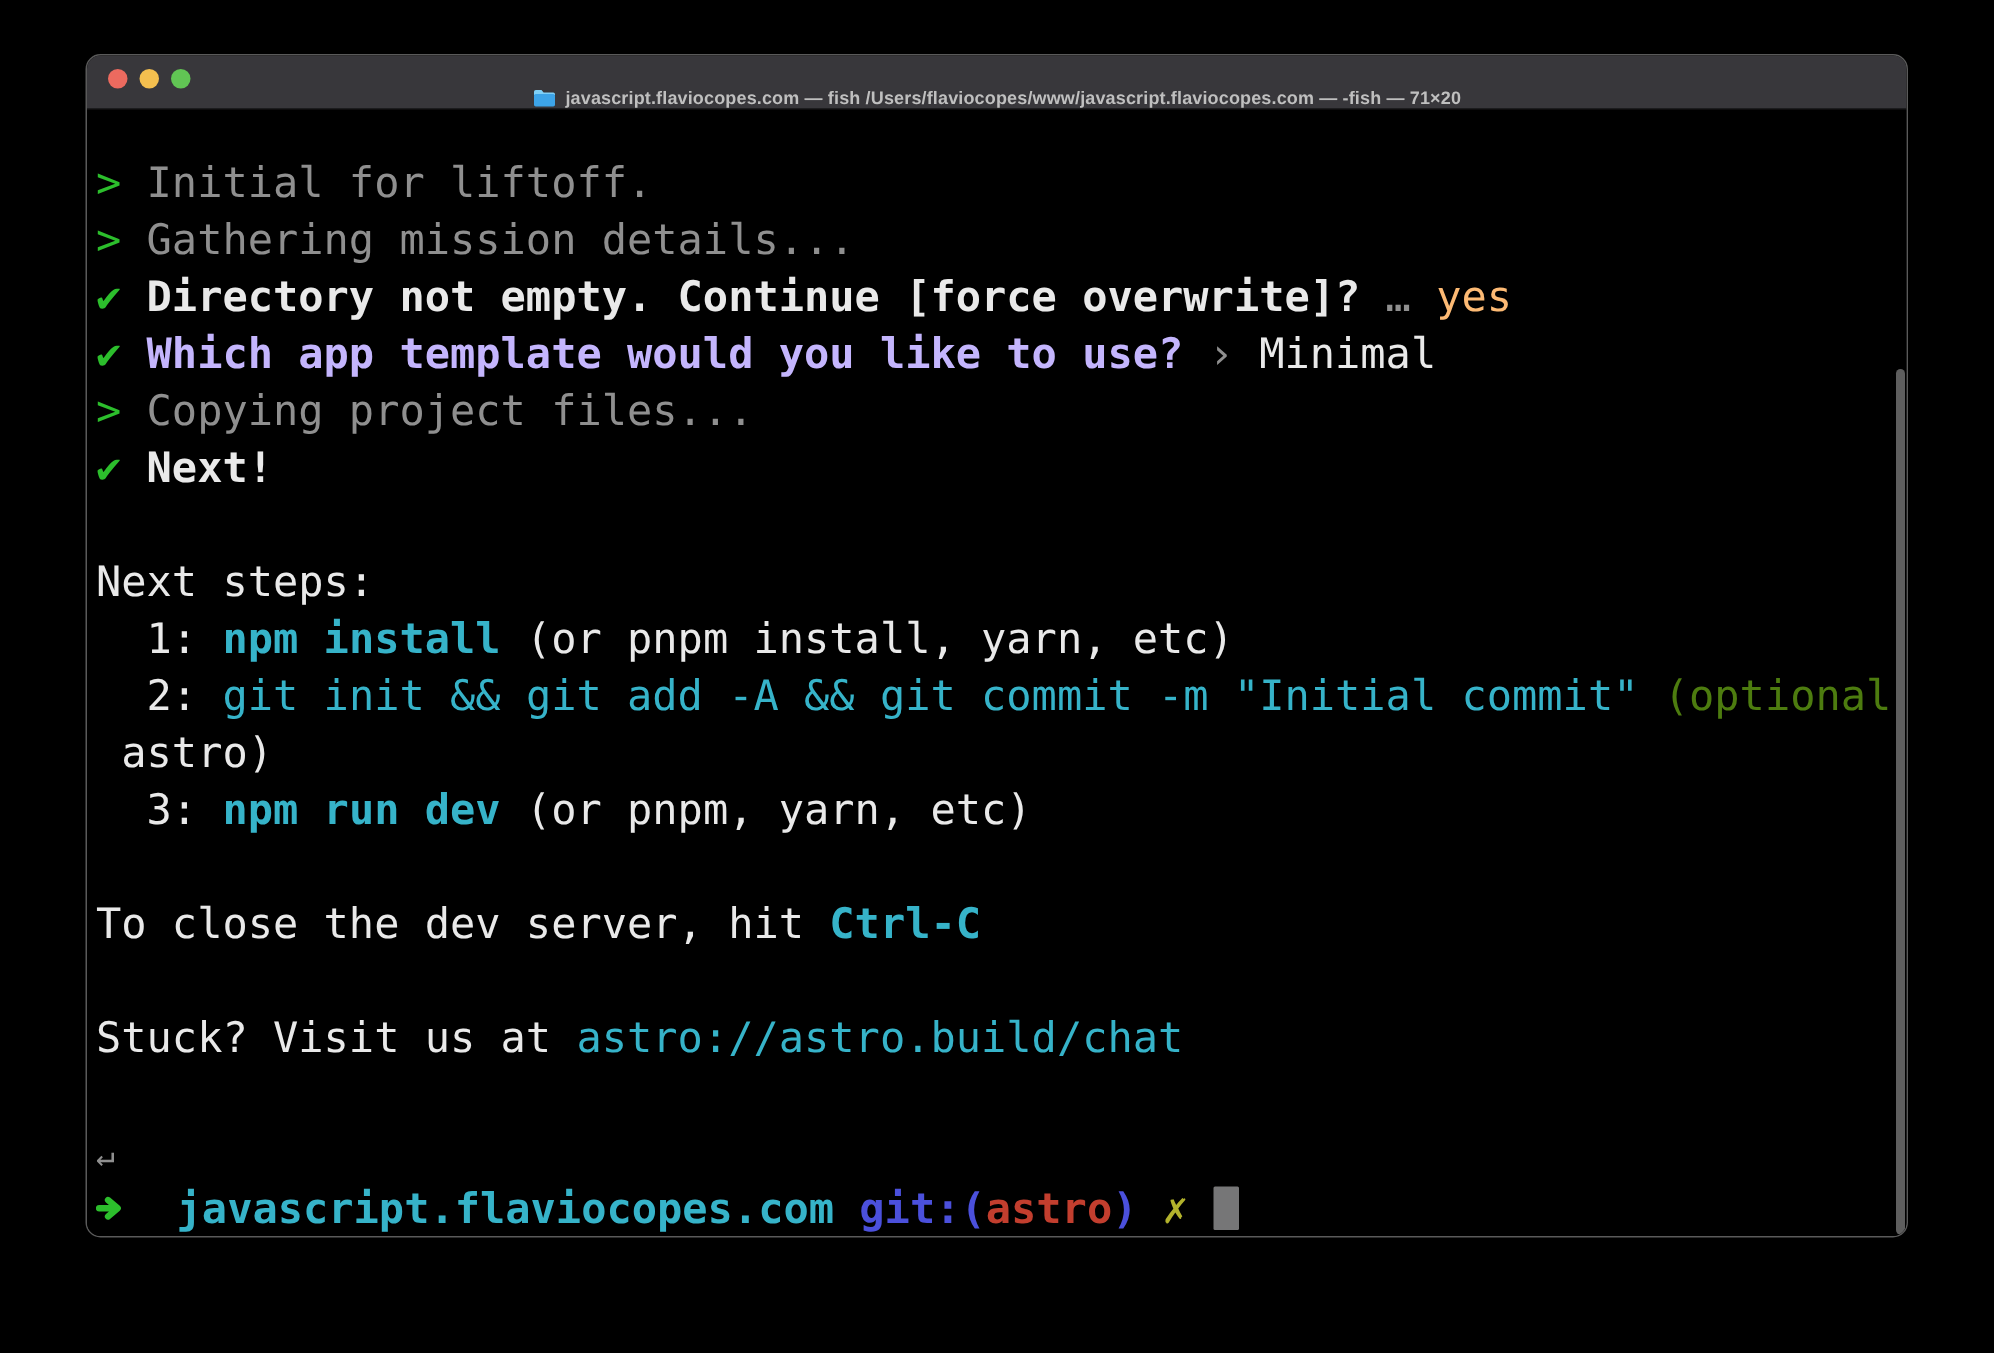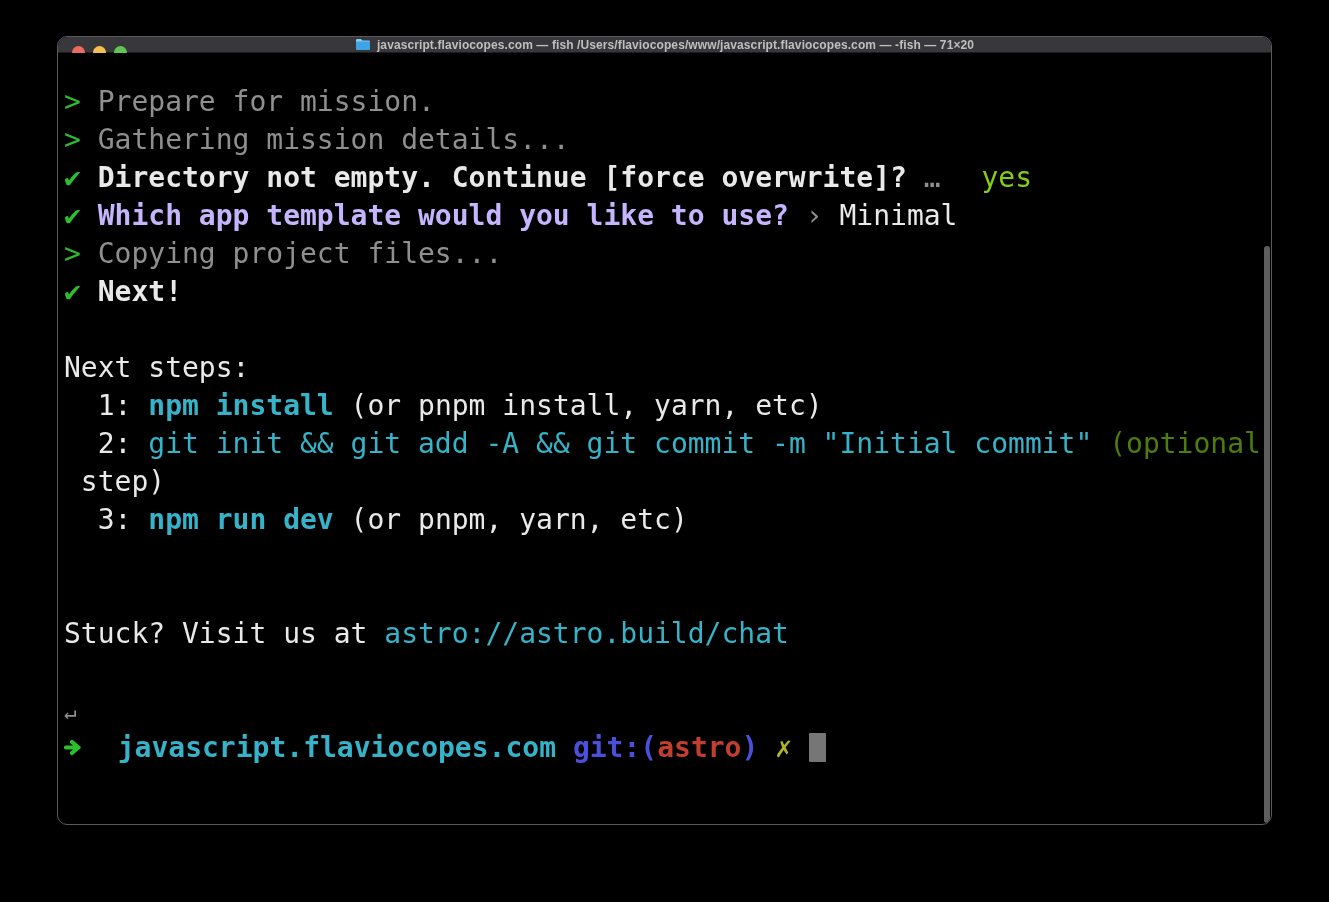--- a/index.html
+++ b/index.html
@@ -4,23 +4,23 @@
 <style>
   * { margin:0; padding:0; box-sizing:border-box; }
   html,body { width:1329px; height:902px; background:#000; overflow:hidden; }
   body { font-family:"Liberation Sans", sans-serif; }
 
   .window {
     position:absolute; left:57px; top:36px; width:1215px; height:789px;
     background:#000; border:1px solid #5a5a5a; border-radius:10px; overflow:hidden;
   }
   .titlebar {
-    position:relative; height:16px; background:#38373b;
+    position:relative; height:36px; background:#38373b;
     border-bottom:1px solid #1c1c1e;
-    display:flex; align-items:center; justify-content:center;
+    display:flex; align-items:flex-end; justify-content:center;
   }
   .traffic-lights {
     position:absolute; left:14px; top:0; height:30px;
     display:flex; align-items:center; gap:8px;
   }
   .traffic { width:13px; height:13px; border-radius:50%; display:inline-block; }
   .title {
     color:#bfbfbf; font-size:12px; font-weight:bold; letter-spacing:0.1px;
     display:flex; align-items:center; gap:6px; white-space:nowrap;
   }
@@ -60,33 +60,34 @@
         <svg width="16" height="13" viewBox="0 0 16 13">
           <path d="M1 2.2 Q1 1 2.2 1 H6 L7.4 2.6 H13.8 Q15 2.6 15 3.8 V4.5 H1 Z" fill="#7fd0f7"></path>
           <rect x="1" y="3.6" width="14" height="8.4" rx="1.2" fill="#3da4e8"></rect>
         </svg>
       </span>
       <span>javascript.flaviocopes.com — fish /Users/flaviocopes/www/javascript.flaviocopes.com — -fish — 71×20</span>
     </div>
   </div>
 
   <div class="terminal">
-      <div class="tline"><span style="color: rgb(44, 190, 44);">&gt; </span><span style="color: rgb(143, 143, 143);">Prepare for mission.</span></div>
+      <div class="tline"><span style="color: rgb(44, 190, 44);">&gt; </span><span style="color: rgb(143, 143, 143);">Initial for liftoff.</span></div>
       <div class="tline"><span style="color: rgb(44, 190, 44);">&gt; </span><span style="color: rgb(143, 143, 143);">Gathering mission details...</span></div>
-      <div class="tline"><span style="color: rgb(44, 190, 44); font-weight: bold;">✔ </span><span style="color: rgb(233, 233, 233); font-weight: bold;">Directory not empty. Continue [force overwrite]? </span><span style="color: rgb(143, 143, 143);">… </span><span style="color: #84cc16; margin-left: 24px;">yes</span></div>
+      <div class="tline"><span style="color: rgb(44, 190, 44); font-weight: bold;">✔ </span><span style="color: rgb(233, 233, 233); font-weight: bold;">Directory not empty. Continue [force overwrite]? </span><span style="color: rgb(143, 143, 143);">… </span><span style="color: #fdba74;">yes</span></div>
       <div class="tline"><span style="color: rgb(44, 190, 44); font-weight: bold;">✔ </span><span style="color: #c4b5fd; font-weight: bold;">Which app template would you like to use? </span><span style="color: rgb(143, 143, 143);">› </span><span style="color: rgb(233, 233, 233);">Minimal</span></div>
       <div class="tline"><span style="color: rgb(44, 190, 44);">&gt; </span><span style="color: rgb(143, 143, 143);">Copying project files...</span></div>
       <div class="tline"><span style="color: rgb(44, 190, 44); font-weight: bold;">✔ </span><span style="color: rgb(233, 233, 233); font-weight: bold;">Next!</span></div>
       <div class="tline"></div>
       <div class="tline"><span style="color: rgb(233, 233, 233);">Next steps:</span></div>
       <div class="tline"><span style="color: rgb(233, 233, 233);">  1: </span><span style="color: rgb(54, 179, 201); font-weight: bold;">npm install</span><span style="color: rgb(233, 233, 233); margin-top: 36px;"> (or pnpm install, yarn, etc)</span></div>
       <div class="tline"><span style="color: rgb(233, 233, 233);">  2: </span><span style="color: rgb(54, 179, 201); font-weight: normal;">git init &amp;&amp; git add -A &amp;&amp; git commit -m "Initial commit"</span><span style="color: #4d7c0f;"> (optional</span></div>
-      <div class="tline"><span style="color: rgb(233, 233, 233);"> step)</span></div>
+      <div class="tline"><span style="color: rgb(233, 233, 233);"> astro)</span></div>
       <div class="tline"><span style="color: rgb(233, 233, 233);">  3: </span><span style="color: rgb(54, 179, 201); font-weight: bold;">npm run dev</span><span style="color: rgb(233, 233, 233);"> (or pnpm, yarn, etc)</span></div>
       <div class="tline"></div>
+      <div class="tline"><span style="color: rgb(233, 233, 233);">To close the dev server, hit </span><span style="color: rgb(54, 179, 201); font-weight: bold;">Ctrl-C</span></div>
       <div class="tline"></div>
       <div class="tline"><span style="color: rgb(233, 233, 233);">Stuck? Visit us at </span><span style="color: rgb(54, 179, 201);">astro://astro.build/chat</span></div>
       <div class="tline"></div>
       <div class="tline"><span class="small-glyph" style="color: rgb(143, 143, 143);">↵</span></div>
       <div class="tline"><span class="arrow-icon"><svg width="20" height="17" viewBox="0 0 20 17">
             <path d="M2 8.5 H12 M8 3 L14.5 8.5 L8 14" fill="none" stroke="#2cbe2c" stroke-width="4.2" stroke-linecap="round" stroke-linejoin="round"></path>
           </svg></span><span style="color: rgb(233, 233, 233);">  </span><span style="color: rgb(54, 179, 201); font-weight: bold;">javascript.flaviocopes.com</span><span style="color: rgb(233, 233, 233);"> </span><span style="color: rgb(75, 80, 220); font-weight: bold;">git:(</span><span style="color: rgb(194, 62, 46); font-weight: bold;">astro</span><span style="color: rgb(75, 80, 220); font-weight: bold;">)</span><span style="color: rgb(233, 233, 233);"> </span><span style="color: rgb(178, 178, 44); font-weight: bold;">✗</span><span style="color: rgb(233, 233, 233);"> </span><span class="cursor-block" style="background: rgb(118, 118, 119);"></span></div>
     </div>
 
   <div class="scrollbar-thumb" style="background: rgb(94, 94, 94);"></div>

